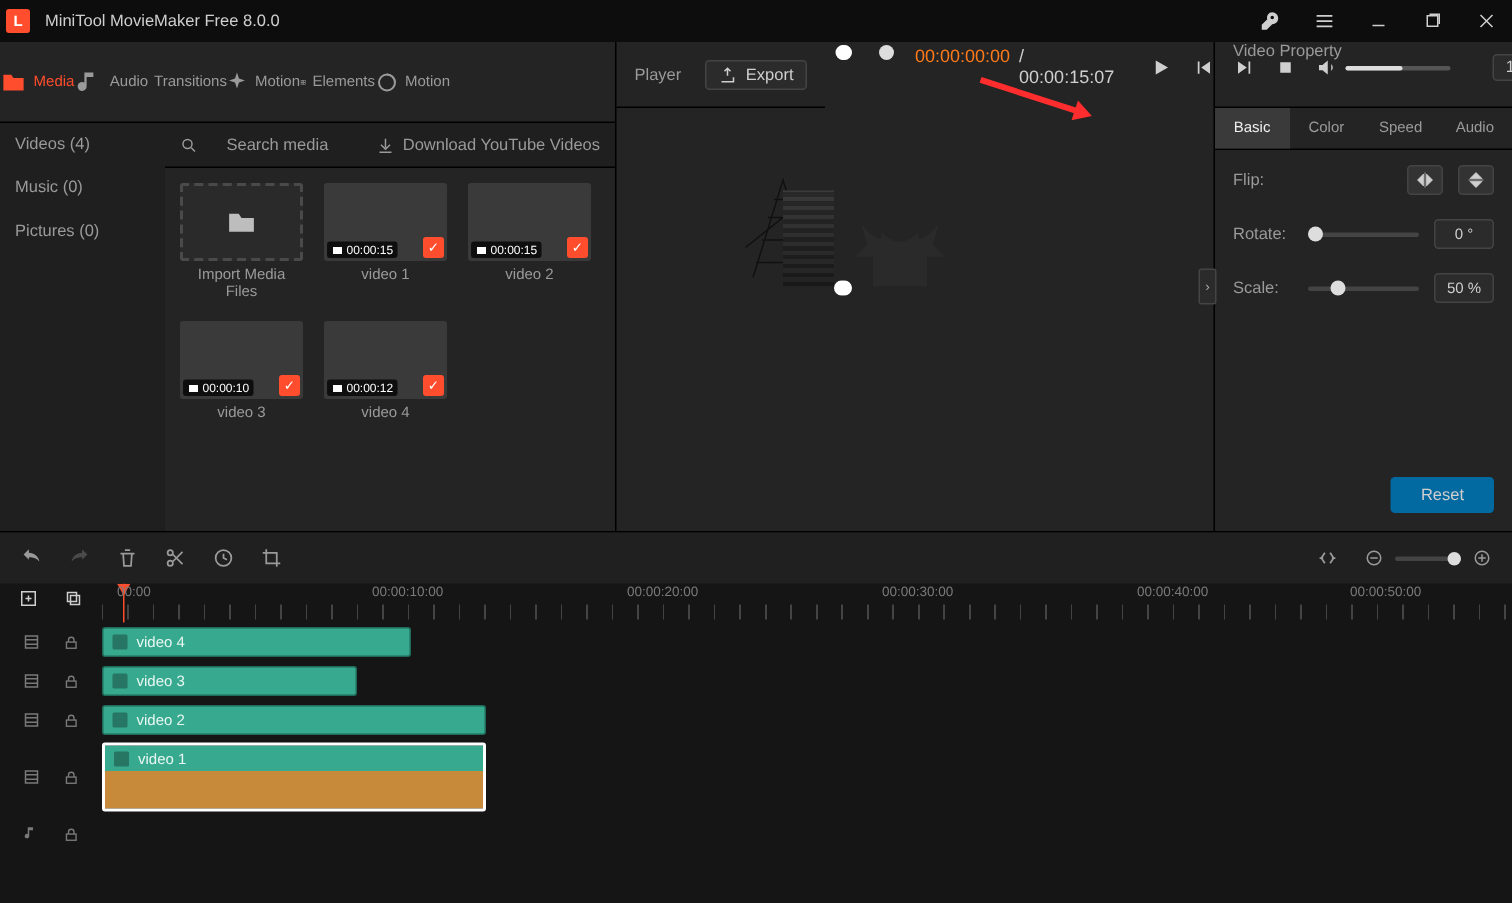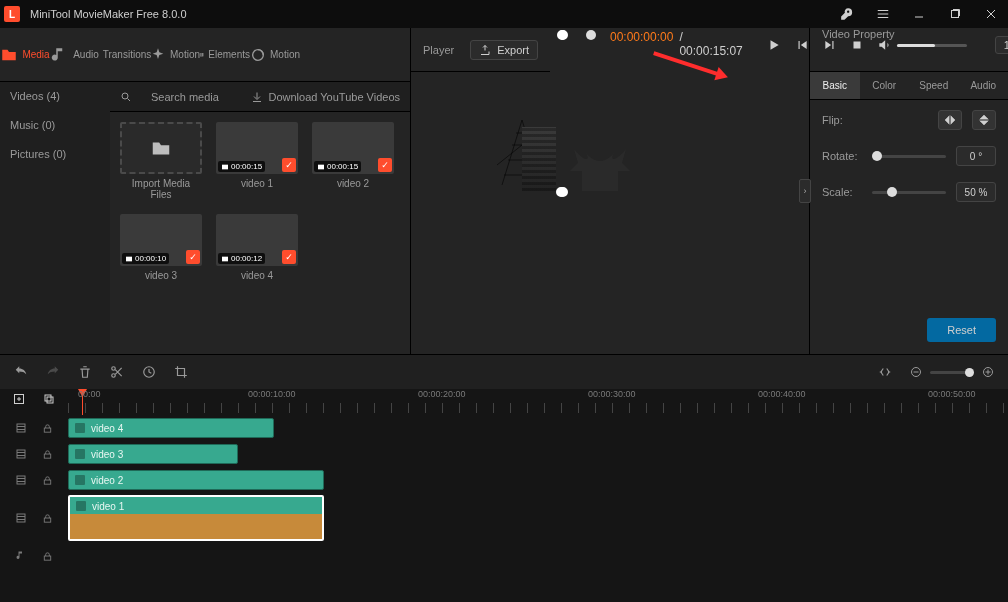--- a/index.html
+++ b/index.html
@@ -502,21 +502,21 @@
           </span>
       </div>
       <div class="ruler" id="ruler">
         <div class="ticks"></div>
         <div class="playhead"></div>
       <div class="tick-label" style="left: 10px;">00:00</div>
           <div class="tick-label" style="left: 180px;">00:00:10:00</div>
           <div class="tick-label" style="left: 350px;">00:00:20:00</div>
           <div class="tick-label" style="left: 520px;">00:00:30:00</div>
           <div class="tick-label" style="left: 690px;">00:00:40:00</div>
-          <div class="tick-label" style="left: 860px;">00:00:50:00</div>
+          <div class="tick-label" style="left: 832px;">00:00:50:00</div>
         </div>
     </div>
 
     <div class="tracks" id="tracks">
         <div class="track">
           <div class="tr-gutter">
             <span class="ic">
               <svg width="12" height="12" viewBox="0 0 24 24" fill="none" stroke="currentColor" stroke-width="2">
                 <rect x="4" y="4" width="16" height="16"></rect>
                 <path d="M4 9h16M4 15h16"></path>

